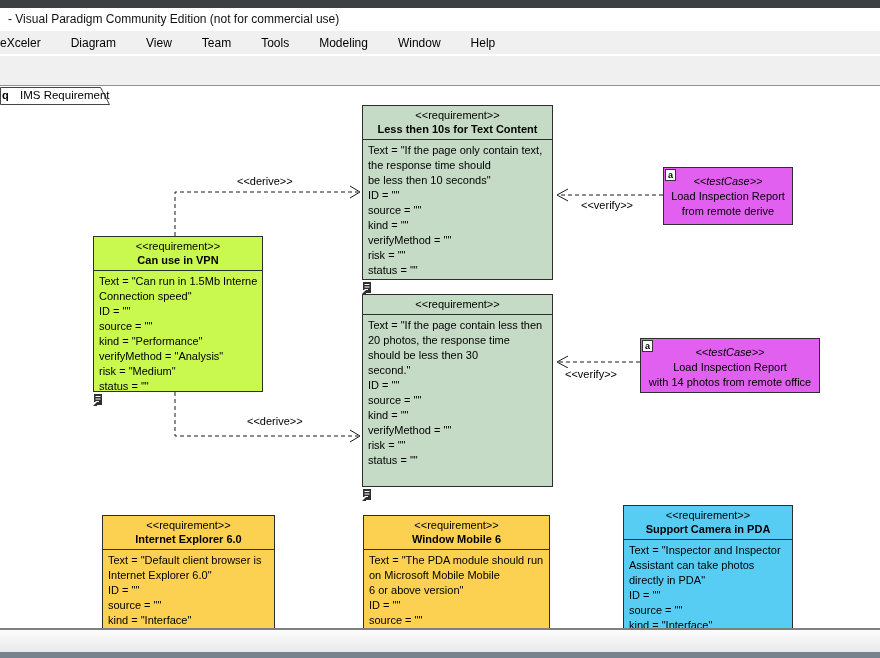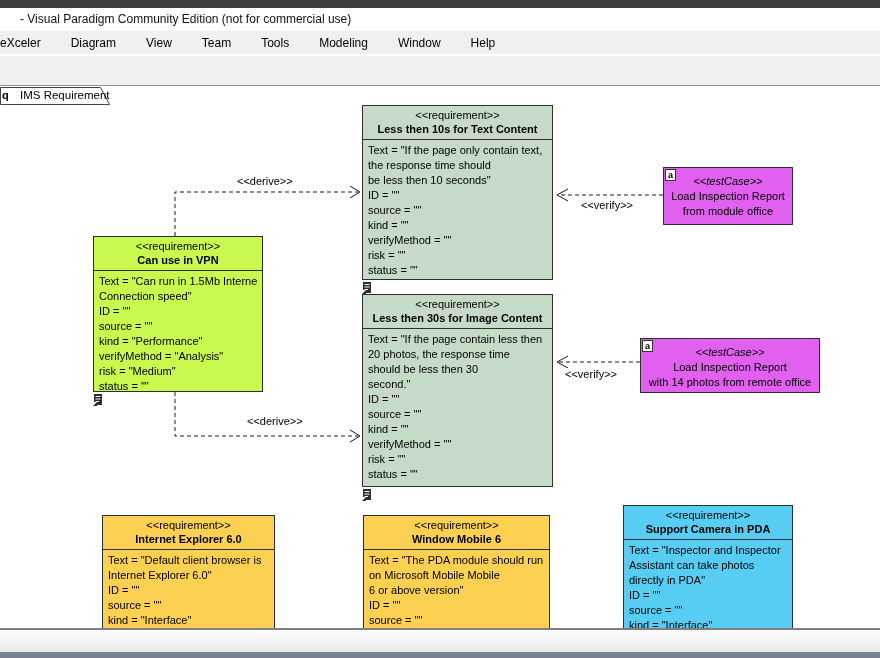--- a/index.html
+++ b/index.html
@@ -1,21 +1,21 @@
 <!DOCTYPE html>
 <html><head>
 <meta charset="utf-8">
 <style>
   * { margin:0; padding:0; box-sizing:border-box; }
   html,body { width:880px; height:658px; }
   body { font-family:"Liberation Sans", sans-serif; color:#000; background:#fff; }
   #app { position:relative; width:880px; height:658px; overflow:hidden; background:#fff; }
 
   .top-strip { height:8px; background:#3c4043; }
-  .title-bar { height:23px; background:#ffffff; font-size:12px; line-height:23px; padding-left:20px; color:#111; }
+  .title-bar { height:23px; background:#ffffff; font-size:12px; line-height:23px; padding-left:8px; color:#111; }
   .menu-bar { height:23px; background:#f0f0f0; display:flex; align-items:center; font-size:12px; }
   .menu-item { padding:20px 15px; cursor:default; }
   .menu-item:first-child { padding-left:0; }
   .gap-strip { height:2px; background:#ffffff; }
   .toolbar { height:30px; background:#f0f0f0; border-bottom:1px solid #8f9193; }
   .tab-row { height:19px; background:#ffffff; position:relative; }
   .tab { position:absolute; left:0; top:1px; width:112px; height:18px; }
   .tab svg { position:absolute; left:0; top:0; }
   .tab-label { position:absolute; left:20px; top:2px; font-size:11.5px; white-space:nowrap; }
   .tab-icon { position:absolute; left:2px; top:2px; font-size:11px; font-weight:bold; }
@@ -161,21 +161,20 @@
       <rect x="2.5" y="2" width="5" height="1" fill="#fff"></rect>
         <rect x="2.5" y="4.5" width="5" height="1" fill="#fff"></rect>
         <rect x="2.5" y="7" width="3.5" height="1" fill="#fff"></rect>
       <rect x="0" y="8" width="4" height="4" fill="#fff"></rect>
         <path d="M0,12 L4,8 L4,12 Z" fill="#2e2e2e"></path>
     </svg>
 
     <div class="node req-green" style="left:362px; top:189px; width:191px; height:193px;">
       <div class="hdr">
         <div class="stereo">&lt;&lt;requirement&gt;&gt;</div>
-        <div class="name">Less then 30s for Image Content</div>
       </div>
       <div class="body">
           <div class="bline">Text = "If the page contain less then</div>
           <div class="bline">20 photos, the response time</div>
           <div class="bline">should be less then 30</div>
           <div class="bline">second."</div>
           <div class="bline">ID = ""</div>
           <div class="bline">source = ""</div>
           <div class="bline">kind = ""</div>
           <div class="bline">verifyMethod = ""</div>
@@ -190,21 +189,21 @@
         <rect x="2.5" y="7" width="3.5" height="1" fill="#fff"></rect>
       <rect x="0" y="8" width="4" height="4" fill="#fff"></rect>
         <path d="M0,12 L4,8 L4,12 Z" fill="#2e2e2e"></path>
     </svg>
 
     <div class="node tc tc-magenta" style="left:663px; top:62px; width:130px; height:58px;">
       <span class="corner-a">a</span>
       <div class="stereo">&lt;&lt;testCase&gt;&gt;</div>
       <div>
           <div class="bline">Load Inspection Report</div>
-          <div class="bline">from module office</div>
+          <div class="bline">from remote derive</div>
         </div>
     </div>
 
     <div class="node tc tc-magenta" style="left:640px; top:233px; width:180px; height:55px;">
       <span class="corner-a">a</span>
       <div class="stereo">&lt;&lt;testCase&gt;&gt;</div>
       <div>
           <div class="bline">Load Inspection Report</div>
           <div class="bline">with 14 photos from remote office</div>
         </div>

